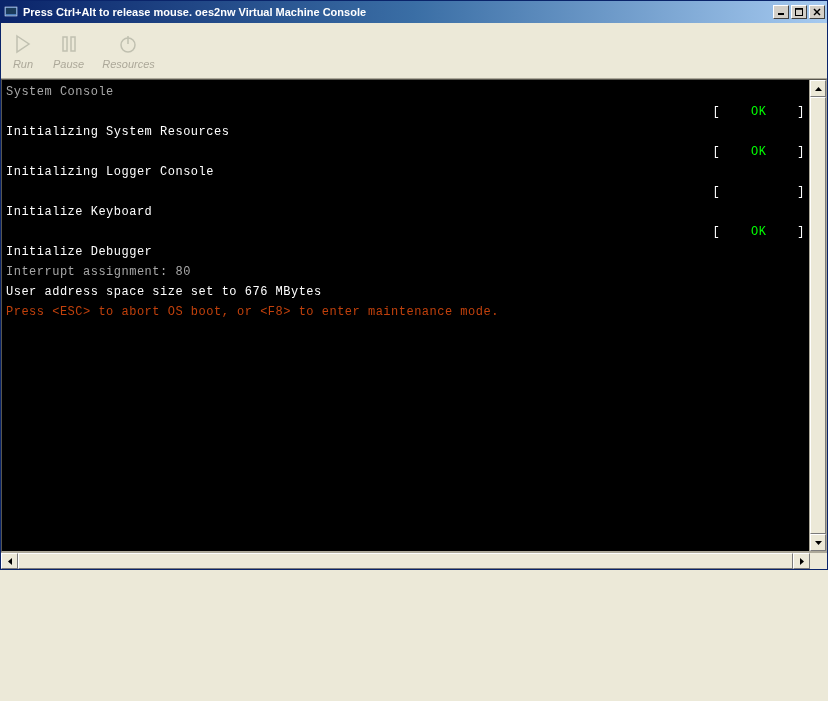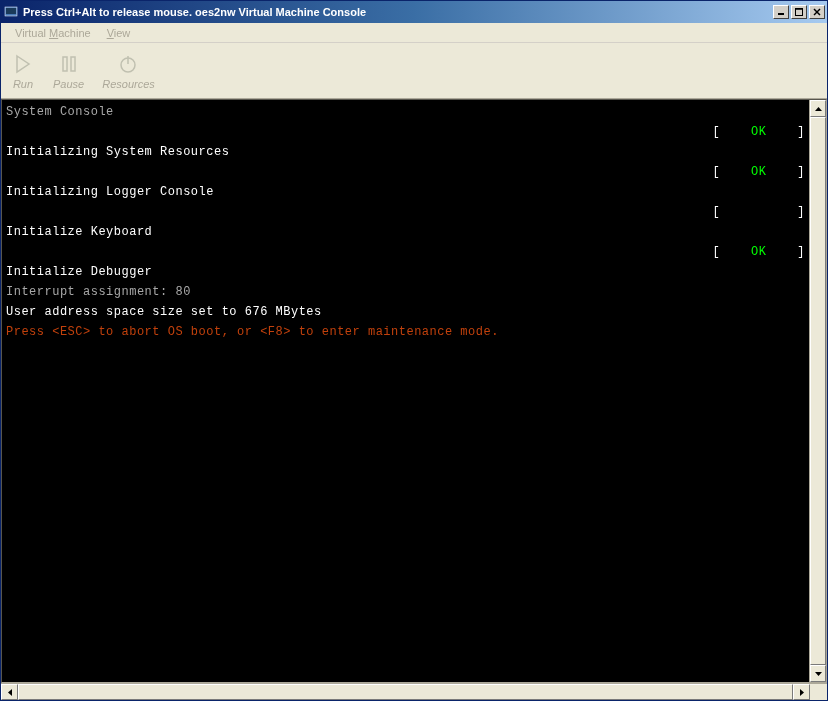--- a/index.html
+++ b/index.html
@@ -1,18 +1,18 @@
 <!DOCTYPE html>
 <html><head>
 <meta charset="utf-8">
 <style>
   * { box-sizing: border-box; margin: 0; padding: 0; }
   body { font-family: "Tahoma", sans-serif; background: #ece9d8; width: 828px; height: 701px; overflow: hidden; }
   
-  .window { width: 828px; height: 701px; border: 1px solid #0a246a; background: #ece9d8; display: flex; flex-direction: column; }
+  .window { width: 828px; height: 570px; border: 1px solid #0a246a; background: #ece9d8; display: flex; flex-direction: column; }
   
   .titlebar { height: 22px; background: linear-gradient(to right, #0a246a, #3a6ea5, #a6caf0); display: flex; align-items: center; padding: 0 2px; color: white; font-size: 11px; font-weight: bold; }
   .titlebar-icon { width: 16px; height: 16px; margin-right: 4px; display: inline-flex; align-items: center; justify-content: center; }
   .titlebar-text { flex: 1; white-space: nowrap; }
   .titlebar-controls { display: flex; gap: 0; }
   .titlebar-btn { width: 16px; height: 14px; background: #d4d0c8; border: 1px solid #fff; border-right-color: #404040; border-bottom-color: #404040; display: flex; align-items: center; justify-content: center; font-size: 9px; font-family: "Marlett", monospace; color: black; cursor: pointer; margin-left: 2px; }
   
   .menubar { height: 20px; background: #ece9d8; display: flex; align-items: center; padding: 0 6px; font-size: 11px; color: #aca899; border-bottom: 1px solid #d4d0c8; }
   .menu-item { padding: 2px 8px; }
   .menu-item u { text-decoration: underline; }
@@ -69,24 +69,20 @@
         </div>
       <div class="titlebar-btn">
           <svg width="8" height="8">
             <line x1="1" y1="1" x2="7" y2="7" stroke="#000" stroke-width="1.5"></line>
             <line x1="7" y1="1" x2="1" y2="7" stroke="#000" stroke-width="1.5"></line>
           </svg>
         </div>
     </div>
   </div>
 
-  <div class="menubar">
-    <span class="menu-item">Virtual <u>M</u>achine</span>
-    <span class="menu-item"><u>V</u>iew</span>
-  </div>
 
   <div class="toolbar">
     <div class="tool-btn">
       <span class="tool-icon">
         <svg width="20" height="20" viewBox="0 0 20 20">
             <polygon points="4,2 16,10 4,18" fill="none" stroke="#c0c0b0" stroke-width="1.5"></polygon>
           </svg>
       </span>
       <span>Run</span>
     </div>

